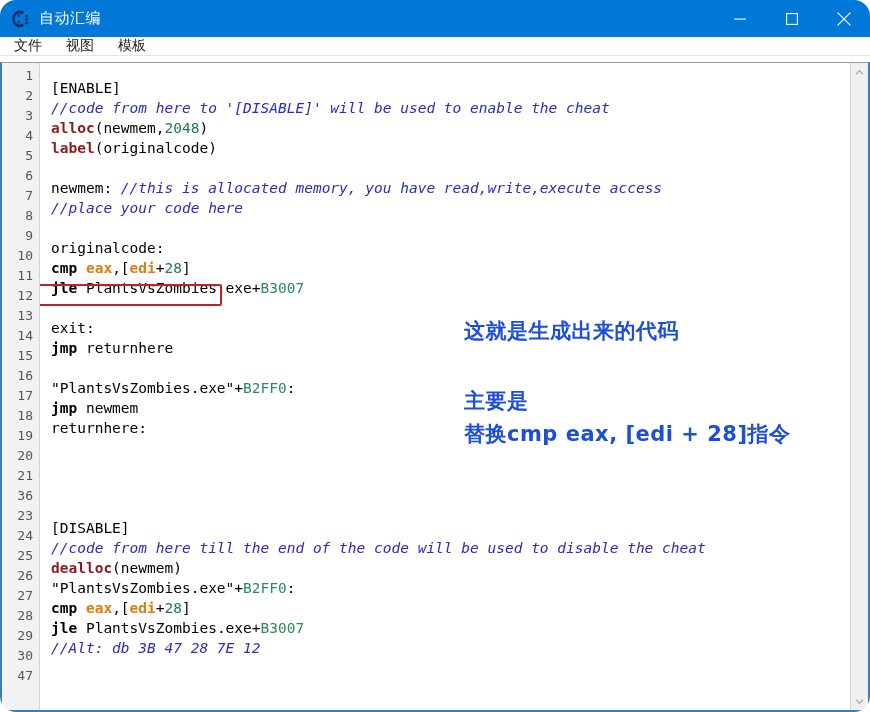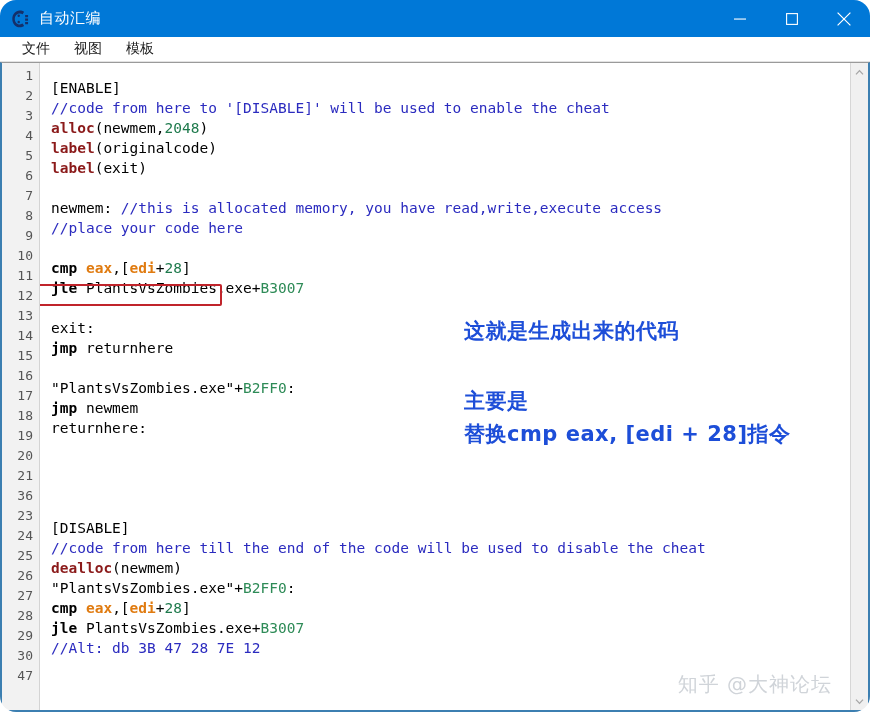--- a/index.html
+++ b/index.html
@@ -63,27 +63,26 @@
     justify-content: center;
     color: #ffffff;
   }
   .win-btn svg { display: block; }
 
   
   .menubar {
     position: absolute;
     left: 0; top: 37px;
     width: 870px;
-    height: 25px;
+    height: 19px;
     background: #ffffff;
     border-bottom: 1px solid #e3e3e3;
     display: flex;
     align-items: center;
     box-sizing: border-box;
-    padding-left: 8px;
   }
   .menu-item {
     font-size: 14px;
     color: #1a1a1a;
     font-family: "DejaVu Sans", sans-serif;
     padding: 2px 10px;
     margin-left: 4px;
     white-space: nowrap;
   }
 
@@ -135,21 +134,21 @@
     white-space: pre;
     font-family: "DejaVu Sans Mono", monospace;
     font-size: 14.5px;
     color: #000000;
   }
   .tok-kw      { color: #8b1a1a; font-weight: bold; }
   .tok-mn      { color: #000000; font-weight: bold; }
   .tok-reg     { color: #e07b10; font-weight: bold; }
   .tok-num     { color: #1f7a4d; }
   .tok-hex     { color: #2e8b57; }
-  .tok-cmt     { color: #2b2bbf; }
+  .tok-cmt     { color: #2b2bbf; font-style: italic; }
   .tok-plain   { color: #000000; }
 
   
   .hl-box {
     position: absolute;
     border: 2px solid #c0242b;
     border-radius: 2px;
     box-sizing: border-box;
     pointer-events: none;
   }
@@ -283,25 +282,25 @@
         <div class="gutter-line">29</div>
         <div class="gutter-line">30</div>
         <div class="gutter-line">47</div>
       </div>
     <div class="code-area" id="code-area">
       <div class="hl-box" id="hl-box" style="top: 221px; left: -2px; height: 22px; width: 184px; border-color: rgb(192, 36, 43);"></div>
     <div class="code-line"><span class="tok-plain">[ENABLE]</span></div>
         <div class="code-line"><span class="tok-cmt">//code from here to '[DISABLE]' will be used to enable the cheat</span></div>
         <div class="code-line"><span class="tok-kw">alloc</span><span class="tok-plain">(newmem,</span><span class="tok-num">2048</span><span class="tok-plain">)</span></div>
         <div class="code-line"><span class="tok-kw">label</span><span class="tok-plain">(originalcode)</span></div>
-        <div class="code-line"><span class="tok-kw">label</span><span class="tok-plain">(exit)</span></div>
         <div class="code-line">&nbsp;</div>
         <div class="code-line"><span class="tok-plain">newmem: </span><span class="tok-cmt">//this is allocated memory, you have read,write,execute access</span></div>
         <div class="code-line"><span class="tok-cmt">//place your code here</span></div>
         <div class="code-line">&nbsp;</div>
+        <div class="code-line"><span class="tok-plain">originalcode:</span></div>
         <div class="code-line"><span class="tok-mn">cmp</span><span class="tok-plain"> </span><span class="tok-reg">eax</span><span class="tok-plain">,[</span><span class="tok-reg">edi</span><span class="tok-plain">+</span><span class="tok-num">28</span><span class="tok-plain">]</span></div>
         <div class="code-line"><span class="tok-mn">jle</span><span class="tok-plain"> PlantsVsZombies.exe+</span><span class="tok-hex">B3007</span></div>
         <div class="code-line">&nbsp;</div>
         <div class="code-line"><span class="tok-plain">exit:</span></div>
         <div class="code-line"><span class="tok-mn">jmp</span><span class="tok-plain"> returnhere</span></div>
         <div class="code-line">&nbsp;</div>
         <div class="code-line"><span class="tok-plain">"PlantsVsZombies.exe"+</span><span class="tok-hex">B2FF0</span><span class="tok-plain">:</span></div>
         <div class="code-line"><span class="tok-mn">jmp</span><span class="tok-plain"> newmem</span></div>
         <div class="code-line"><span class="tok-plain">returnhere:</span></div>
         <div class="code-line">&nbsp;</div>
@@ -328,15 +327,14 @@
           <path d="M1 1.6 L4.5 5.4 L8 1.6" stroke="#a6a6a6" stroke-width="1.3" fill="none"></path>
         </svg>
       </div>
     </div>
   </div>
 
   <div class="anno" id="anno-1">这就是生成出来的代码</div>
   <div class="anno" id="anno-2">主要是</div>
   <div class="anno" id="anno-3">替换cmp eax, [edi + 28]指令</div>
 
-  <div class="watermark">知乎 @大神论坛</div>
 
 </div>
 
 </body></html>

